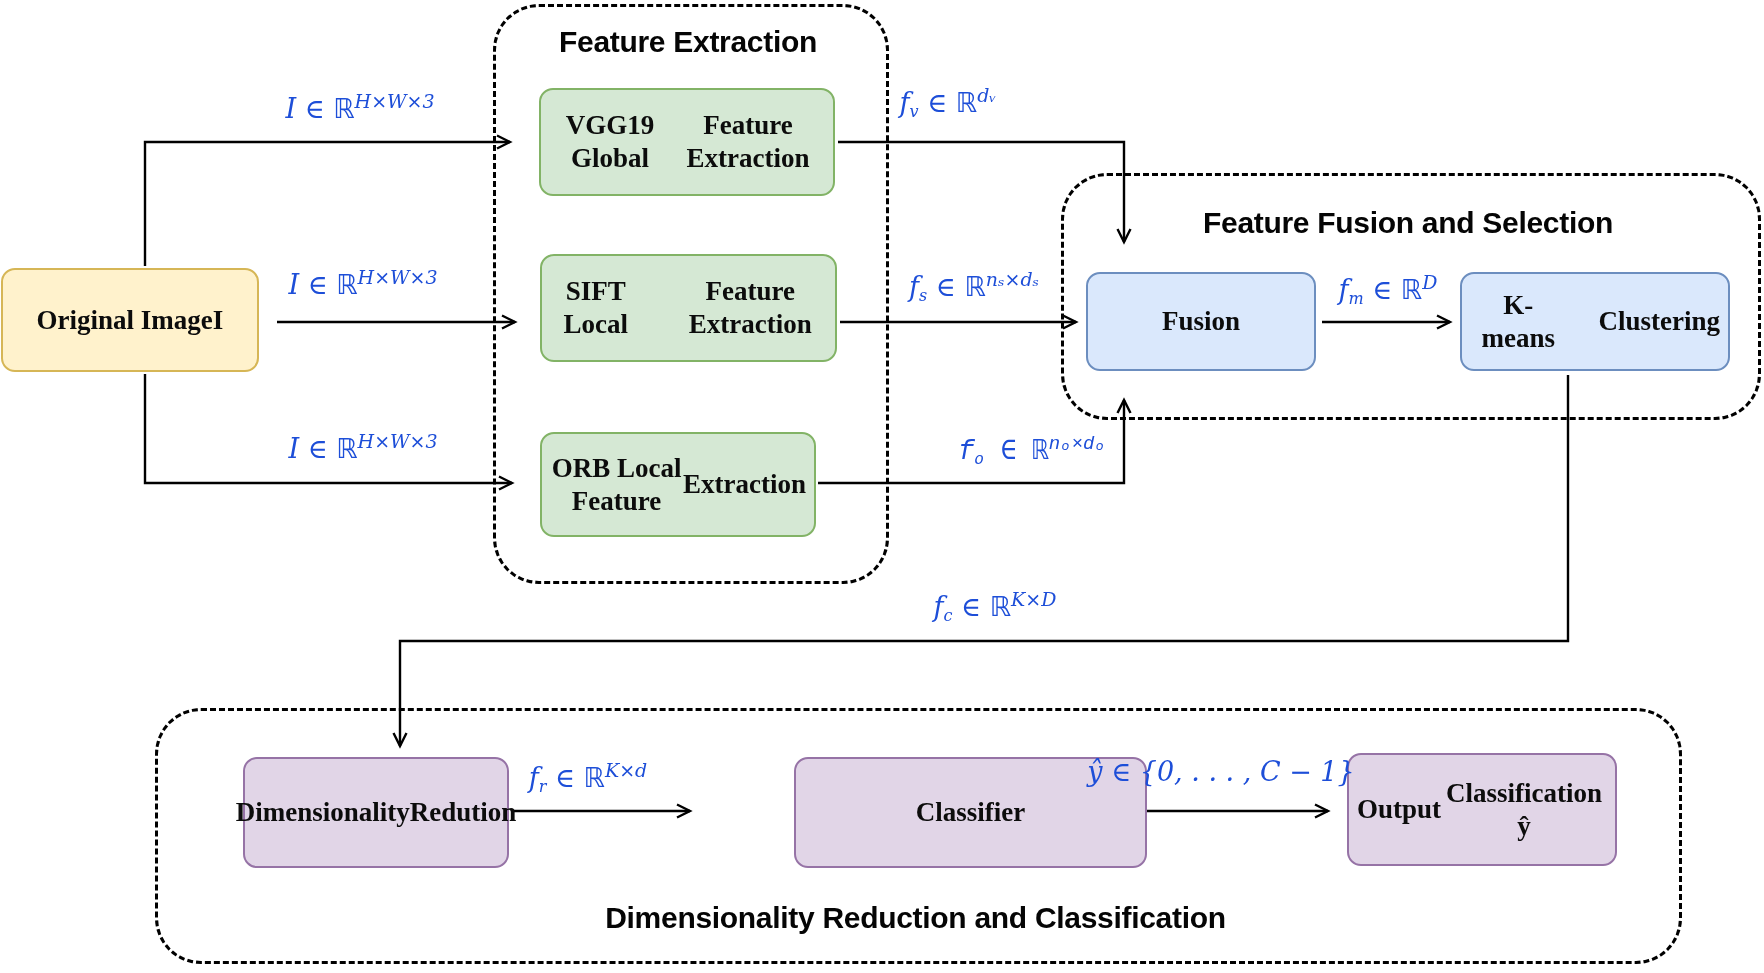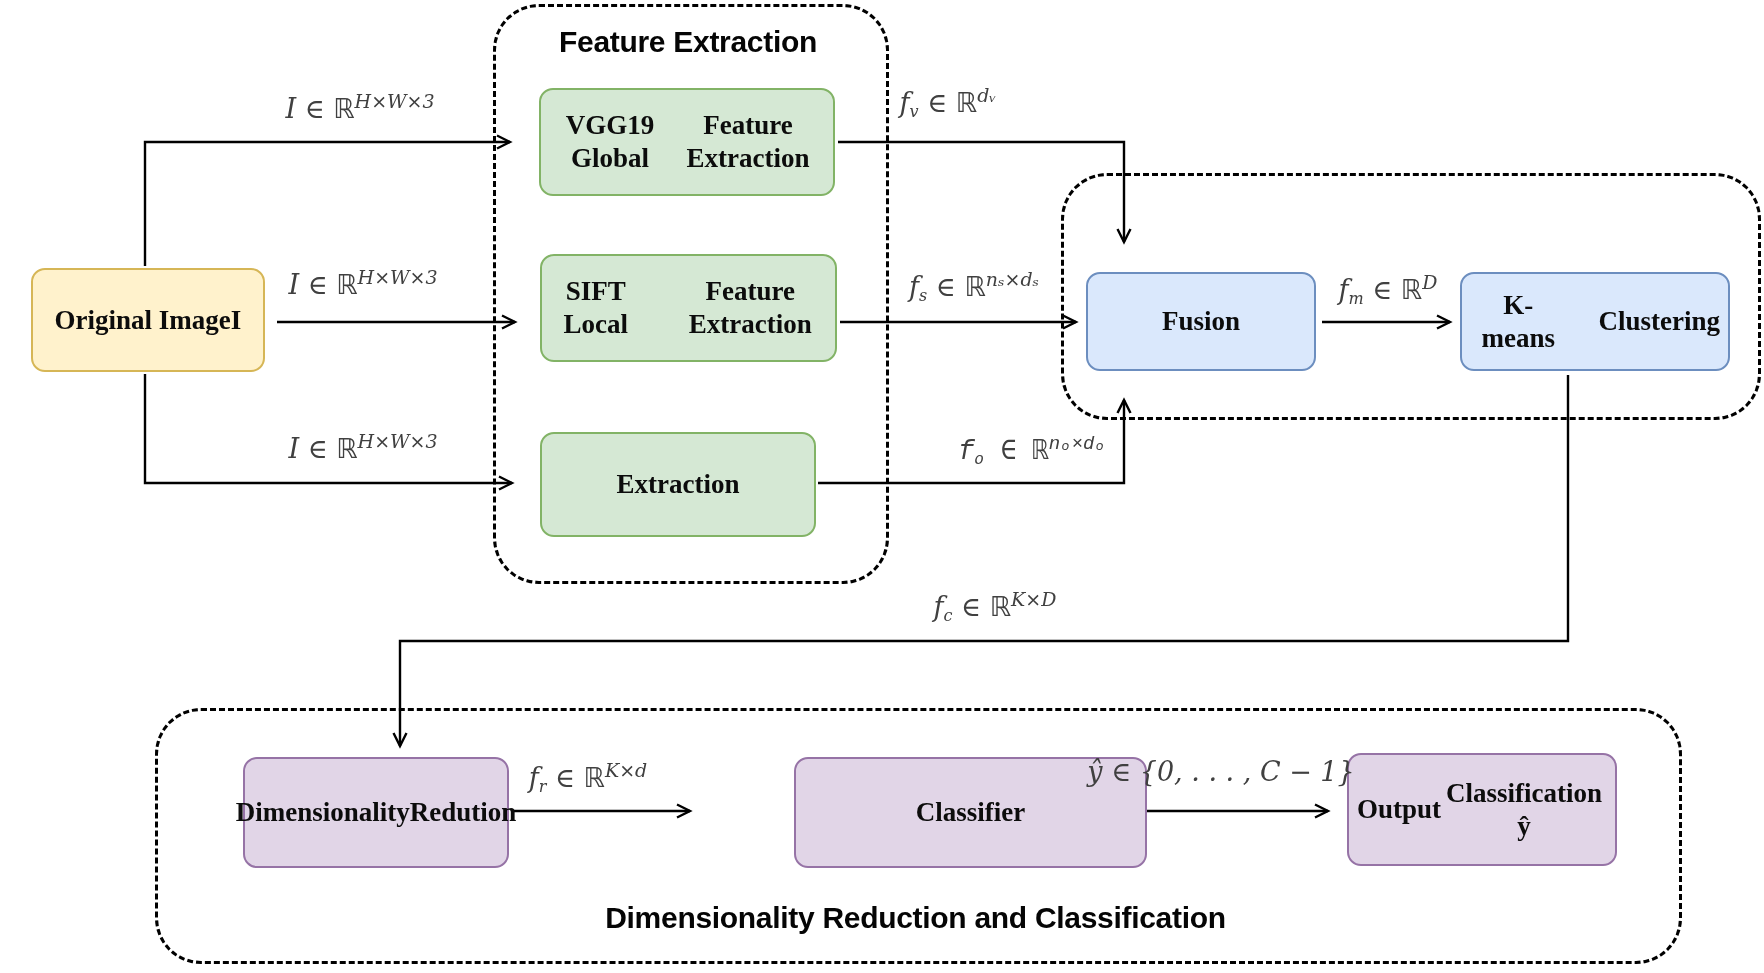--- a/index.html
+++ b/index.html
@@ -28,21 +28,21 @@
     padding:20px 8px;
   }
   .node.yellow { background:var(--c-yellow-fill); border-color:var(--c-yellow-border); }
   .node.green  { background:var(--c-green-fill);  border-color:var(--c-green-border); }
   .node.blue   { background:var(--c-blue-fill);   border-color:var(--c-blue-border); }
   .node.purple { background:var(--c-purple-fill); border-color:var(--c-purple-border); }
 
   .math {
     position:absolute; transform:translate(-50%,-50%);
     font-family:"DejaVu Serif","DejaVu Sans", serif; font-style:italic;
-    font-size:27px; color:#404040; white-space:nowrap;
+    font-size:27px; color:#1d4ed8; white-space:nowrap;
   }
   .math .sup { font-size:19px; position:relative; top:-10px; }
   .math .sub { font-size:16px; position:relative; top:5px; }
 </style>
 </head>
 <body>
 
 <div class="canvas">
 
   <svg class="edges">
@@ -61,38 +61,40 @@
     <path class="edge" d="M 1568 375 L 1568 641 L 400 641 L 400 746" marker-end="url(#ah)"></path>
     <path class="edge" d="M 512 811 L 690 811" marker-end="url(#ah)"></path>
     <path class="edge" d="M 1100 811 L 1328 811" marker-end="url(#ah)"></path>
   </svg>
 
   <div class="container-box" style="left:493px; top:4px; width:390px; height:574px;"></div>
   <div class="container-box" style="left:1061px; top:173px; width:694px; height:241px;"></div>
   <div class="container-box" style="left:155px; top:708px; width:1521px; height:250px;"></div>
 
   <div class="section-title" style="left:493px; top:25px; width:390px;">Feature Extraction</div>
+  <div class="section-title" style="left:1061px; top:206px; width:694px;">Feature Fusion and Selection</div>
   <div class="section-title" style="left:155px; top:901px; width:1521px;">Dimensionality Reduction and Classification</div>
 
-  <div class="node yellow" style="left:31px; top:268px; width:234px; height:104px;">
+  <div class="node yellow" style="left:1px; top:268px; width:258px; height:104px;">
     <div>Original Image</div>
     <div>I</div>
   </div>
 
   <div class="node green" style="left:539px; top:88px; width:296px; height:108px;">
     <div>VGG19 Global</div>
     <div>Feature Extraction</div>
   </div>
 
   <div class="node green" style="left:540px; top:254px; width:297px; height:108px;gap:32px;">
     <div>SIFT Local</div>
     <div>Feature Extraction</div>
   </div>
 
   <div class="node green" style="left:540px; top:432px; width:276px; height:105px;">
+    <div>ORB Local Feature</div>
     <div>Extraction</div>
   </div>
 
   <div class="node blue" style="left:1086px; top:272px; width:230px; height:99px;">
     <div>Fusion</div>
   </div>
 
   <div class="node blue" style="left:1460px; top:272px; width:270px; height:99px;gap:32px;">
     <div>K-means</div>
     <div>Clustering</div>

